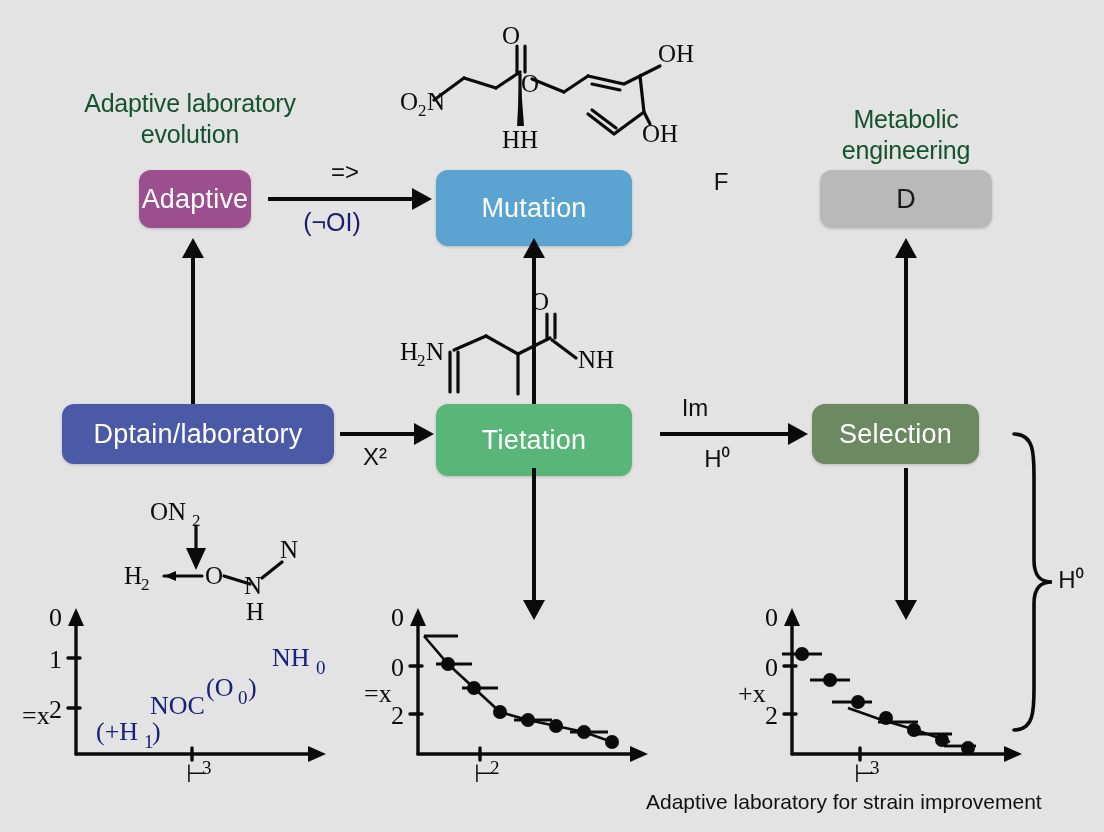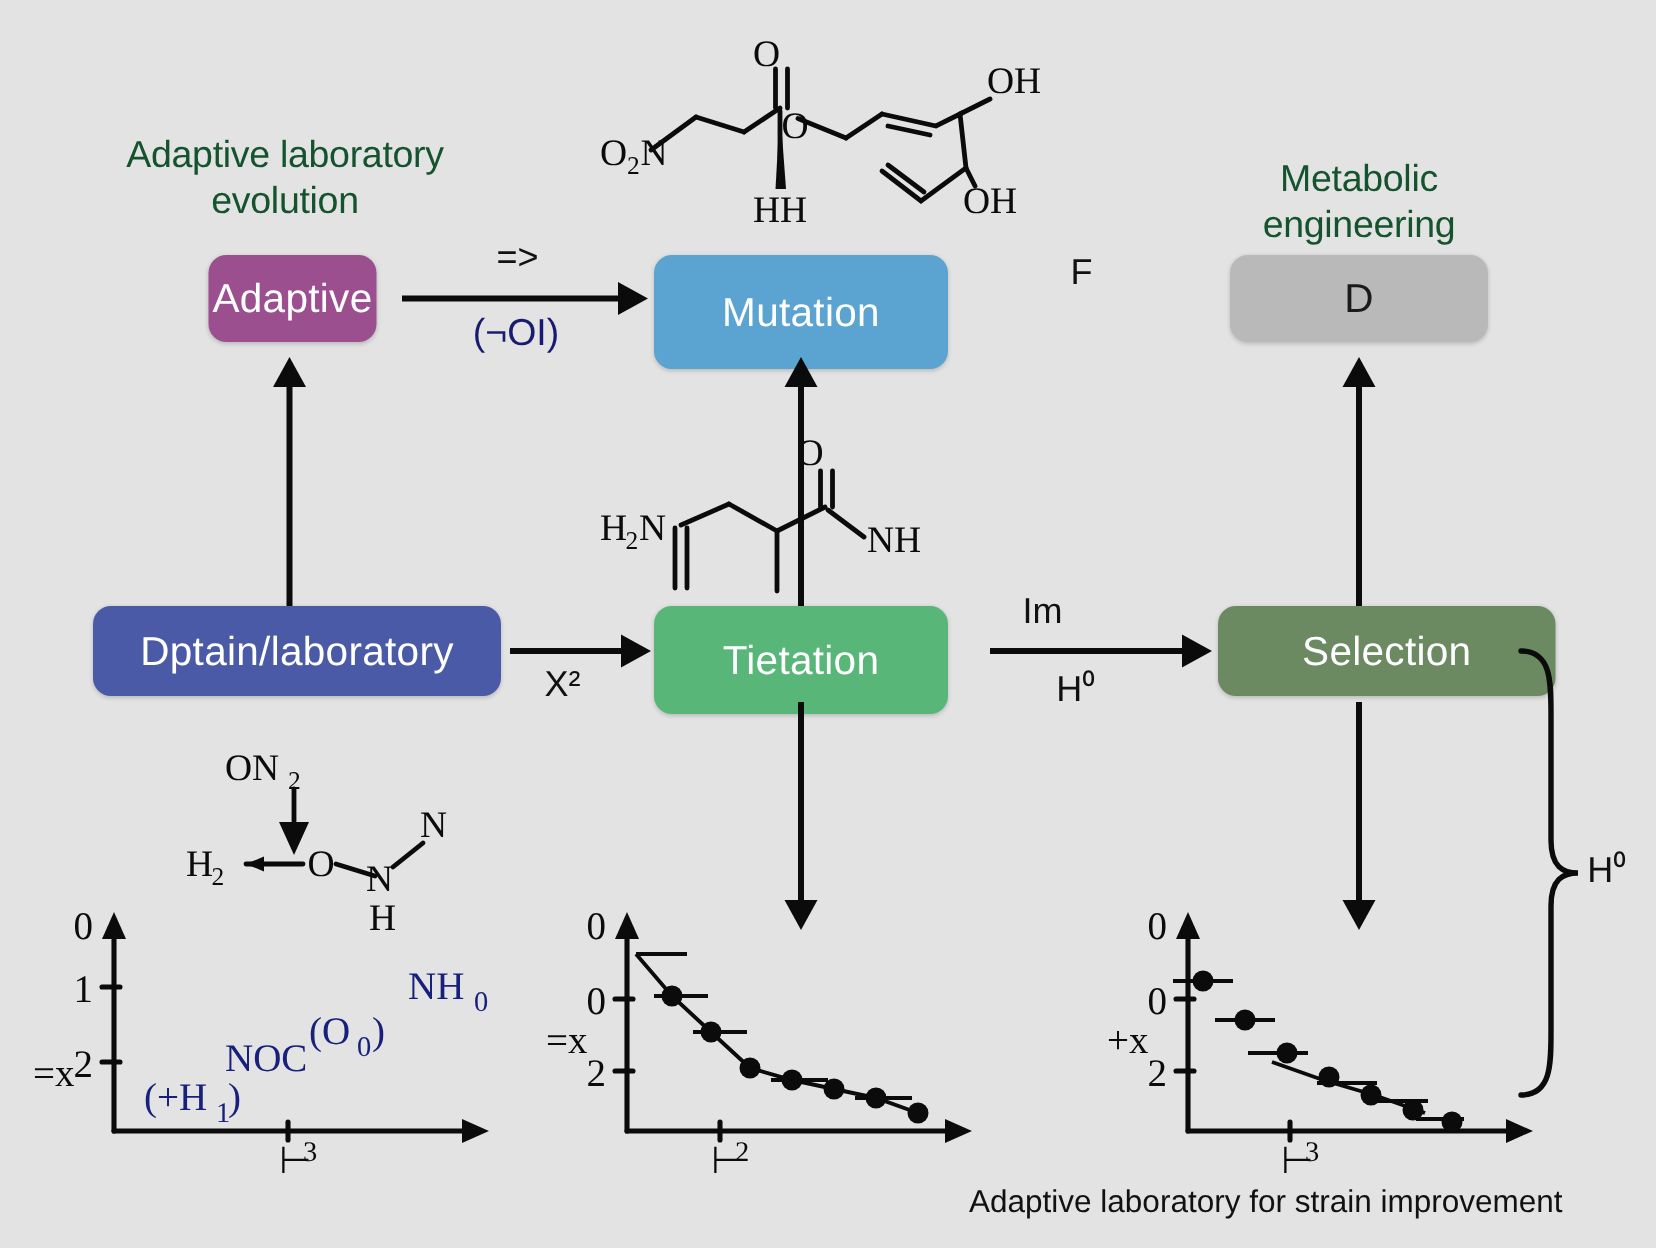--- a/index.html
+++ b/index.html
@@ -148,28 +148,28 @@
   </div>
 
   <div class="abs box" style="left:62px;top:404px;width:272px;height:60px;background:#4b5aa7;">
     <span>Dptain/laboratory</span>
   </div>
 
   <div class="abs box" style="left:436px;top:404px;width:196px;height:72px;background:#58b678;">
     <span>Tietation</span>
   </div>
 
-  <div class="abs box" style="left:812px;top:404px;width:225px;height:60px;background:#6b8a62;">
+  <div class="abs box" style="left:812px;top:404px;width:167px;height:60px;background:#6b8a62;border-radius:13px;">
     <span>Selection</span>
   </div>
 
   <div class="ln hline abs" style="left:268px;top:197px;width:146px;"></div>
   <div class="ah ah-right abs" style="left:412px;top:188px;"></div>
   <div class="abs edge-label big" style="left:300px;top:158px;width:90px;">=&gt;</div>
-  <div class="abs edge-label blue" style="left:294px;top:208px;width:100px;">(¬OI)</div>
+  <div class="abs edge-label blue" style="left:282px;top:208px;width:100px;">(¬OI)</div>
 
   <div class="ln vline abs" style="left:191px;top:258px;height:146px;"></div>
   <div class="ah ah-up abs" style="left:182px;top:238px;"></div>
 
   <div class="ln vline abs" style="left:532px;top:258px;height:146px;"></div>
   <div class="ah ah-up abs" style="left:523px;top:238px;"></div>
 
   <div class="ln vline abs" style="left:904px;top:258px;height:146px;"></div>
   <div class="ah ah-up abs" style="left:895px;top:238px;"></div>
 

